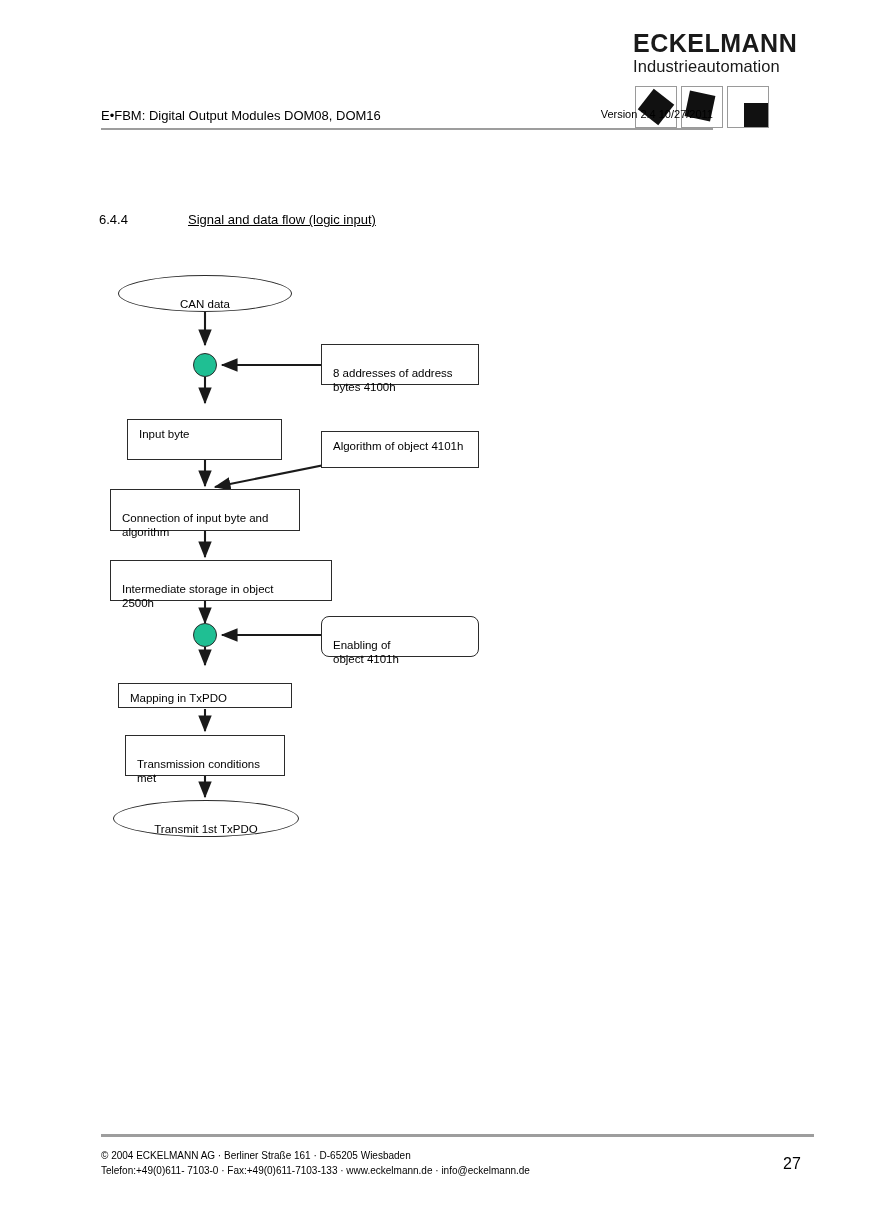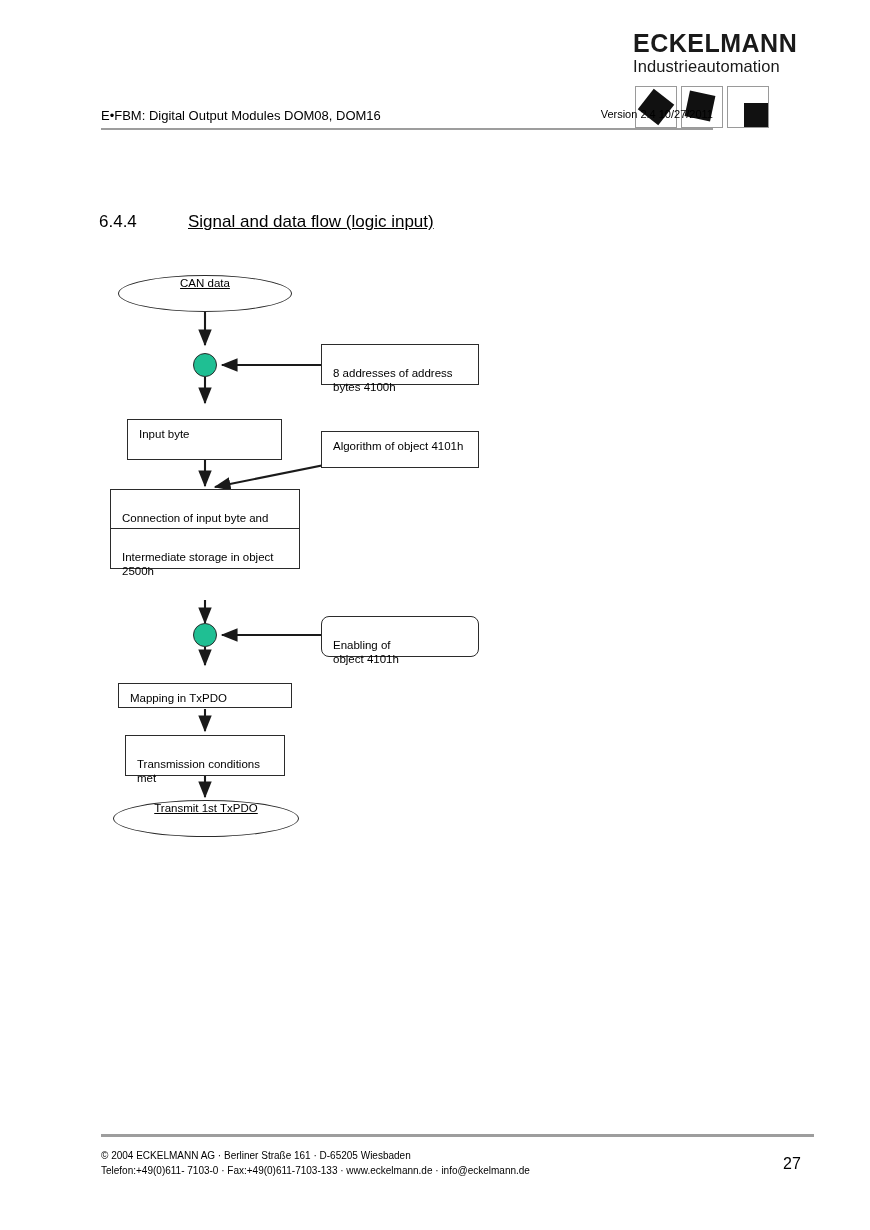--- a/index.html
+++ b/index.html
@@ -102,21 +102,21 @@
     font-size: 11px;
     color: #000;
     white-space: nowrap;
   }
 
   
   #section-heading {
     position: absolute;
     left: 99px;
     top: 212px;
-    font-size: 17px;
+    font-size: 13px;
     color: #000;
     white-space: nowrap;
   }
   #section-number {
     display: inline-block;
     width: 89px;
   }
   #section-title {
     text-decoration: underline;
   }
@@ -136,25 +136,24 @@
     background: #ffffff;
     border: 1.4px solid #2b2b2b;
     font-size: 11.5px;
     line-height: 14px;
     color: #000;
     padding: 7px 0 16px 11px;
   }
   .node.ellipse {
     border-radius: 50%;
     display: flex;
-    align-items: flex-start;
+    align-items: flex-end;
     justify-content: center;
     padding: 0;
     text-align: center;
-    text-decoration: underline;
   }
   .junction {
     position: absolute;
     box-sizing: border-box;
     border-radius: 50%;
     border: 1.3px solid #2b2b2b;
   }
 
   
   #footer-rule {
@@ -261,21 +260,21 @@
 
   <div class="node" style="left:321px; top:431px; width:158px; height:37px;">
     <span>Algorithm of object 4101h</span>
   </div>
 
   <div class="node" style="left:110px; top:489px; width:190px; height:42px; white-space:pre-line;">
     <span>Connection of input byte and
 algorithm</span>
   </div>
 
-  <div class="node" style="left:110px; top:528px; width:190px; height:41px; white-space:pre-line;">
+  <div class="node" style="left:110px; top:560px; width:222px; height:41px; white-space:pre-line;">
     <span>Intermediate storage in object
 2500h</span>
   </div>
 
   <div class="junction" style="left:193px; top:623px; width:24px; height:24px; background:#1fbf93;"></div>
 
   <div class="node" style="left:321px; top:616px; width:158px; height:41px; white-space:pre-line;border-radius:8px;">
     <span>Enabling of
 object 4101h</span>
   </div>

